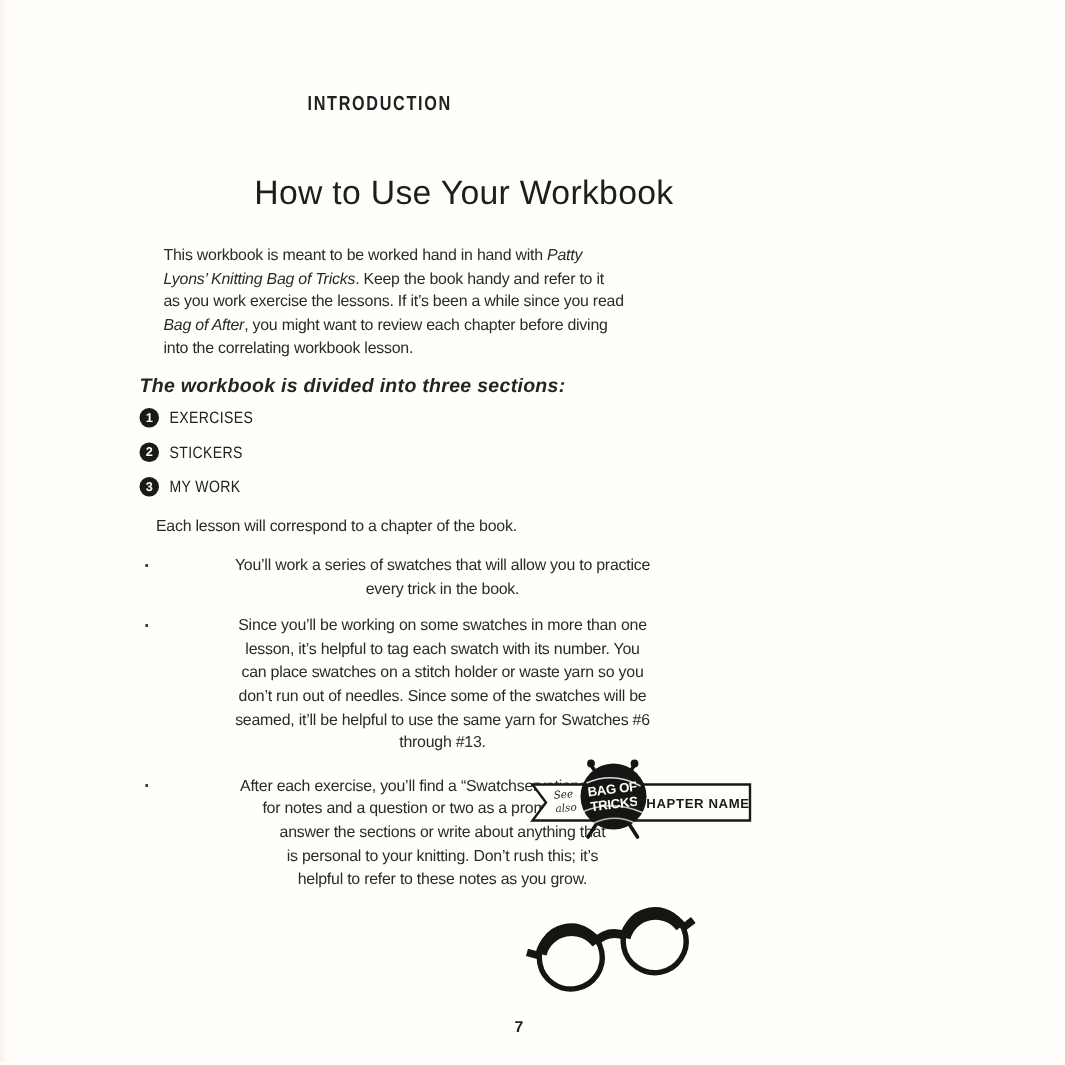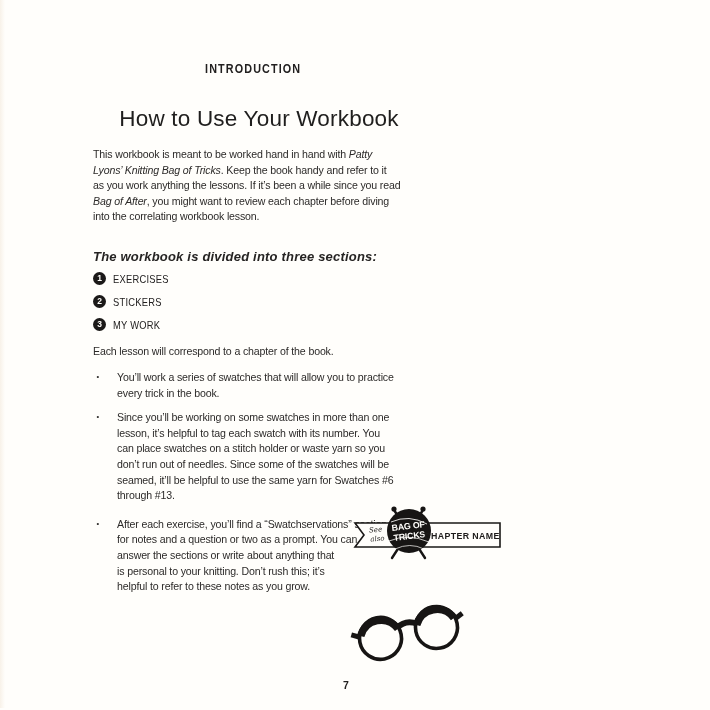--- a/index.html
+++ b/index.html
@@ -55,31 +55,32 @@
     text-align:center;flex:0 0 13px;
   }
   .section-label{
     margin-left:7px;
     font-size:11px;font-weight:400;color:#222020;
   }
   .section-label .condensed{
     transform-origin:left center;transform:scaleX(.85);letter-spacing:.3px;
   }
   .lesson-note{
-    position:absolute;top:345px;left:0;width:340px;
+    position:absolute;top:345px;left:11px;width:340px;
     font-size:10.6px;letter-spacing:-.15px;
   }
   .bullets{
     position:absolute;top:370px;left:0;width:380px;
     margin:0;padding:0;list-style:none;
     font-size:10.6px;line-height:15.6px;letter-spacing:-.15px;
   }
   .bullets li{
     position:relative;padding-left:24px;
     white-space:pre-line;
+    text-align:center;
   }
   .bullets li::before{
     content:"\00B7";
     position:absolute;left:3px;top:-1px;
     font-size:13px;font-weight:700;color:#3a3836;
   }
   .bullets li.gap-s{margin-bottom:9px;}
   .bullets li.gap-m{margin-bottom:13px;}
   .page-number{
     position:absolute;top:679px;left:93px;width:320px;
@@ -96,25 +97,25 @@
   svg text.hand{font-family:"DejaVu Serif",serif;font-style:italic;}
 </style>
 </head>
 <body>
 
 <div class="page">
   <div class="content">
 
     <div class="kicker"><span class="condensed">INTRODUCTION</span></div>
 
-    <h1 class="title" style="margin:6px;">How to Use Your Workbook</h1>
+    <h1 class="title" style="margin:16px;text-align:right;">How to Use Your Workbook</h1>
 
-    <p class="intro" style="margin:0;"><span>This workbook is meant to be worked hand in hand with </span><span style="font-style: italic;">Patty
+    <p class="intro" style="margin:16px;"><span>This workbook is meant to be worked hand in hand with </span><span style="font-style: italic;">Patty
 Lyons’ Knitting Bag of Tricks</span><span>. Keep the book handy and refer to it
-as you work anything the lessons. If it’s been a while since you read
+as you work exercise the lessons. If it’s been a while since you read
 </span><span style="font-style: italic;">Bag of After</span><span>, you might want to review each chapter before diving
 into the correlating workbook lesson.</span></p>
 
     <div class="sections-header">The workbook is divided into three sections:</div>
 
     <div class="sections">
       <div class="section-row">
         <span class="num-badge">1</span>
         <span class="section-label"><span class="condensed">EXERCISES</span></span>
       </div>

